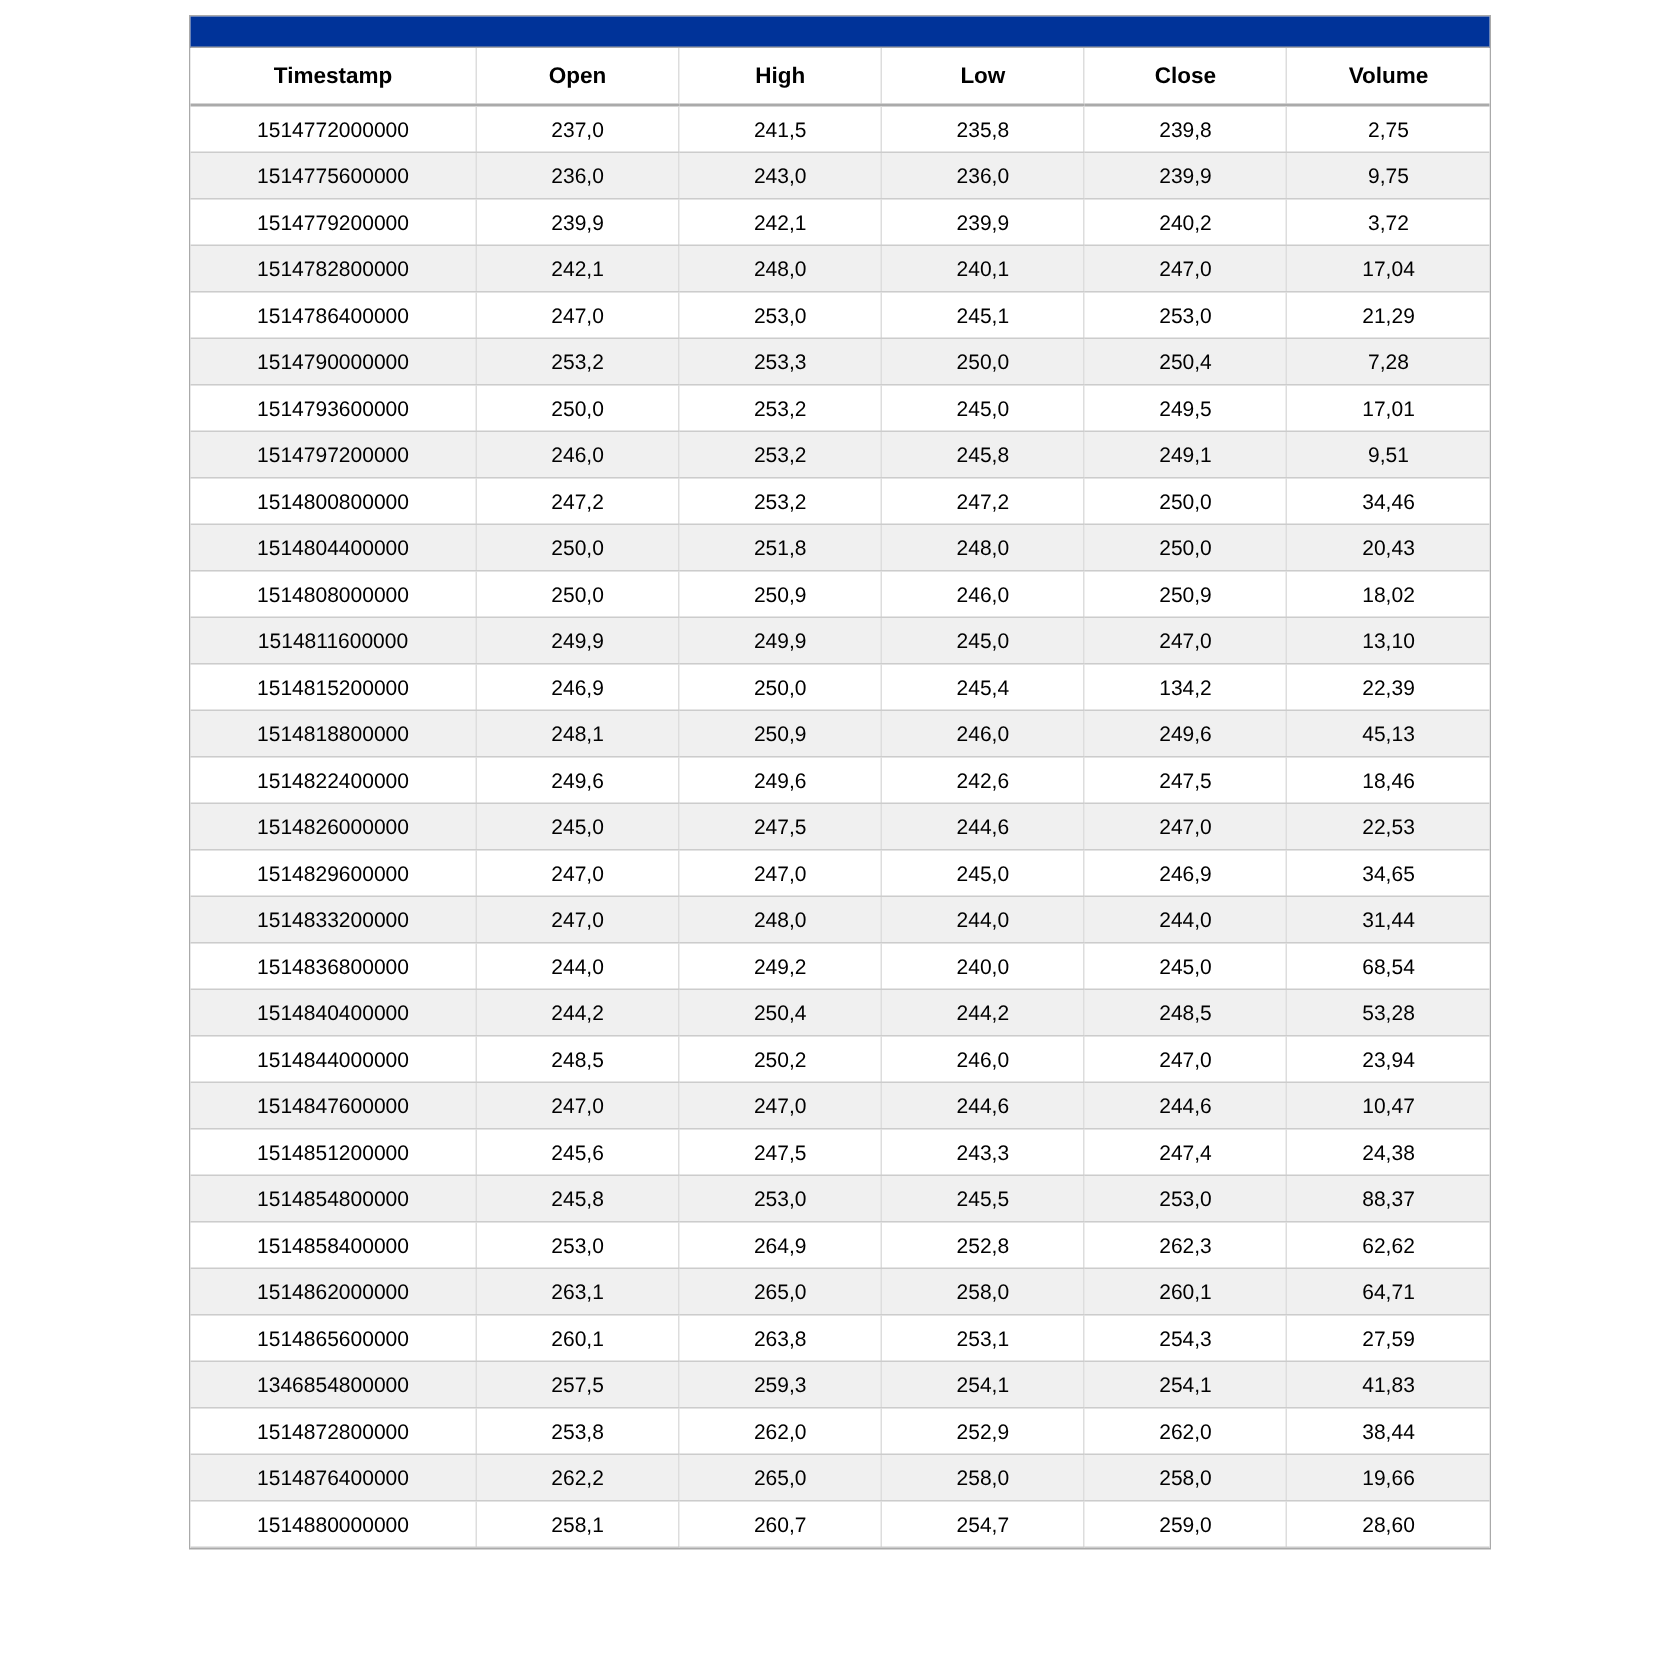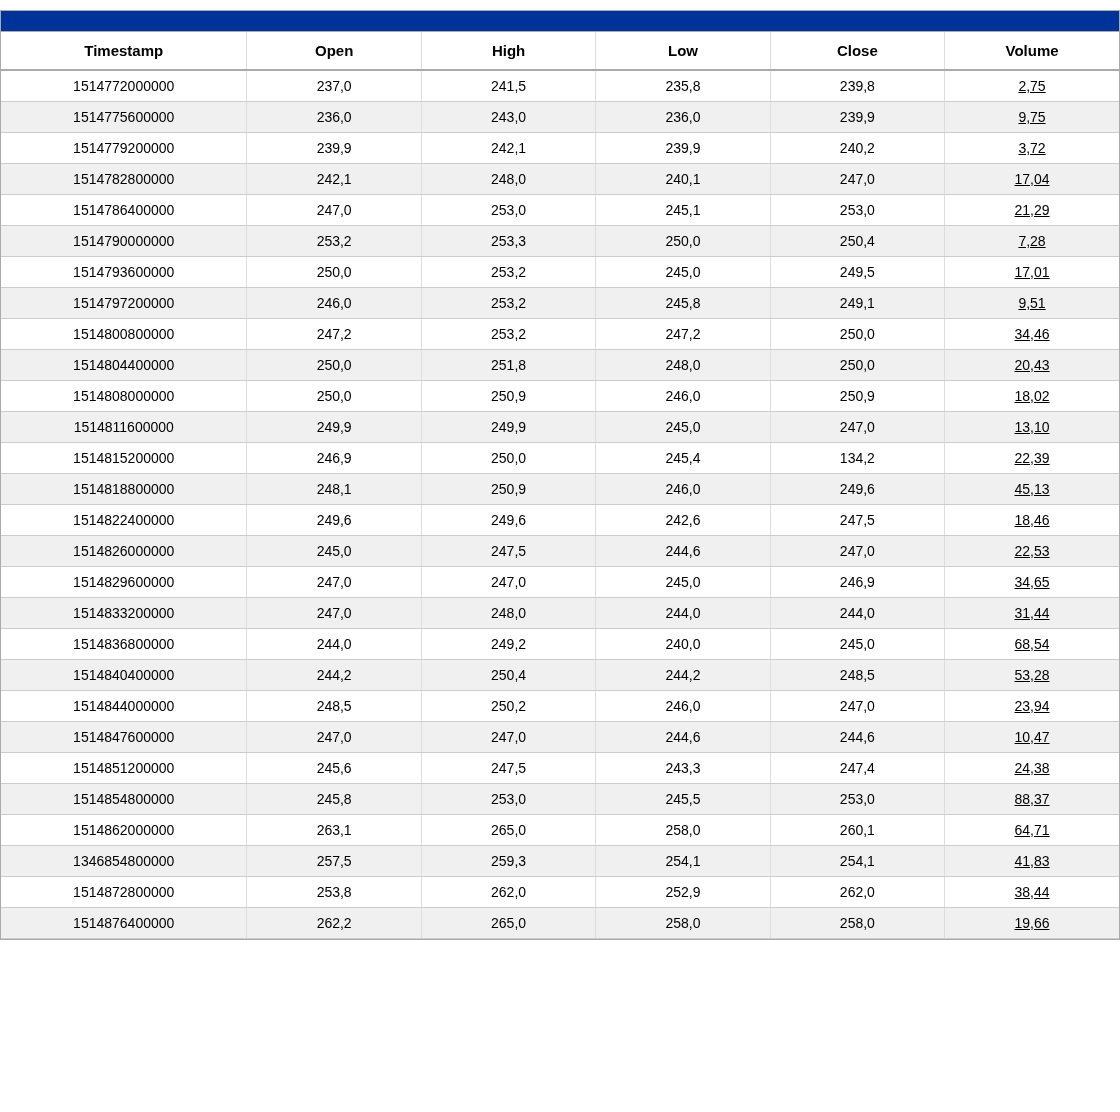--- a/index.html
+++ b/index.html
@@ -10,21 +10,21 @@
 
     body {
       background: #ffffff;
       font-family: Arial, sans-serif;
       font-size: 14px;
       width: 1120px;
       min-height: 1112px;
     }
 
     .table-container {
-      width: 1120px;
+      width: 868px;
       margin: 10px auto;
       border: 1px solid #aaaaaa;
     }
 
     .table-title {
       background-color: #003399;
       color: #ffdd00;
       text-align: center;
       font-size: 18px;
       font-weight: bold;
@@ -64,21 +64,20 @@
       color: #000000;
       font-size: 14px;
     }
 
     tbody tr td:first-child {
       border-left: none;
     }
 
     tbody tr td:last-child {
       border-right: none;
-      text-decoration: underline;
     }
 
     tbody tr:nth-child(even) {
       background-color: #f0f0f0;
     }
 
     tbody tr:nth-child(odd) {
       background-color: #ffffff;
     }
 
@@ -297,28 +296,44 @@
         </tr>
         <tr>
           <td class="col-timestamp">1514854800000</td>
           <td class="col-ohlcv">245,8</td>
           <td class="col-ohlcv">253,0</td>
           <td class="col-ohlcv">245,5</td>
           <td class="col-ohlcv">253,0</td>
           <td class="col-ohlcv">88,37</td>
         </tr>
         <tr>
+          <td class="col-timestamp">1514858400000</td>
+          <td class="col-ohlcv">253,0</td>
+          <td class="col-ohlcv">264,9</td>
+          <td class="col-ohlcv">252,8</td>
+          <td class="col-ohlcv">262,3</td>
+          <td class="col-ohlcv">62,62</td>
+        </tr>
+        <tr>
           <td class="col-timestamp">1514862000000</td>
           <td class="col-ohlcv">263,1</td>
           <td class="col-ohlcv">265,0</td>
           <td class="col-ohlcv">258,0</td>
           <td class="col-ohlcv">260,1</td>
           <td class="col-ohlcv">64,71</td>
         </tr>
         <tr>
+          <td class="col-timestamp">1514865600000</td>
+          <td class="col-ohlcv">260,1</td>
+          <td class="col-ohlcv">263,8</td>
+          <td class="col-ohlcv">253,1</td>
+          <td class="col-ohlcv">254,3</td>
+          <td class="col-ohlcv">27,59</td>
+        </tr>
+        <tr>
           <td class="col-timestamp">1346854800000</td>
           <td class="col-ohlcv">257,5</td>
           <td class="col-ohlcv">259,3</td>
           <td class="col-ohlcv">254,1</td>
           <td class="col-ohlcv">254,1</td>
           <td class="col-ohlcv">41,83</td>
         </tr>
         <tr>
           <td class="col-timestamp">1514872800000</td>
           <td class="col-ohlcv">253,8</td>
@@ -328,15 +343,23 @@
           <td class="col-ohlcv">38,44</td>
         </tr>
         <tr>
           <td class="col-timestamp">1514876400000</td>
           <td class="col-ohlcv">262,2</td>
           <td class="col-ohlcv">265,0</td>
           <td class="col-ohlcv">258,0</td>
           <td class="col-ohlcv">258,0</td>
           <td class="col-ohlcv">19,66</td>
         </tr>
+        <tr>
+          <td class="col-timestamp">1514880000000</td>
+          <td class="col-ohlcv">258,1</td>
+          <td class="col-ohlcv">260,7</td>
+          <td class="col-ohlcv">254,7</td>
+          <td class="col-ohlcv">259,0</td>
+          <td class="col-ohlcv">28,60</td>
+        </tr>
       </tbody>
   </table>
 </div>
 
 </body></html>

